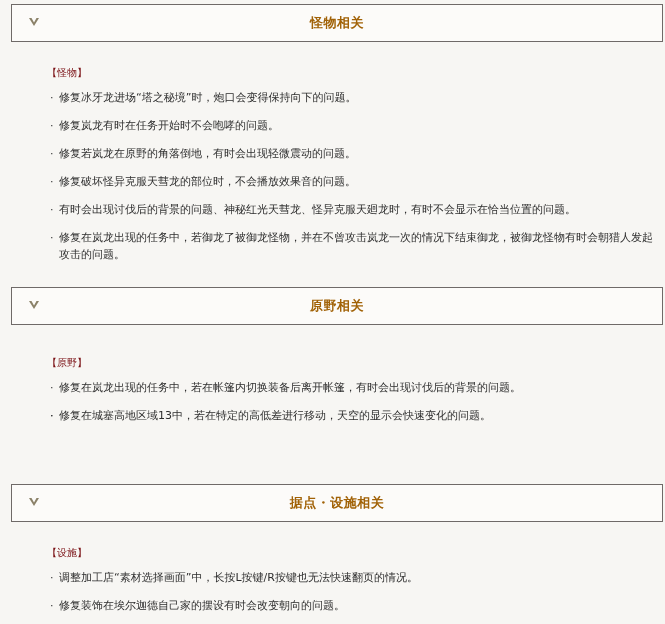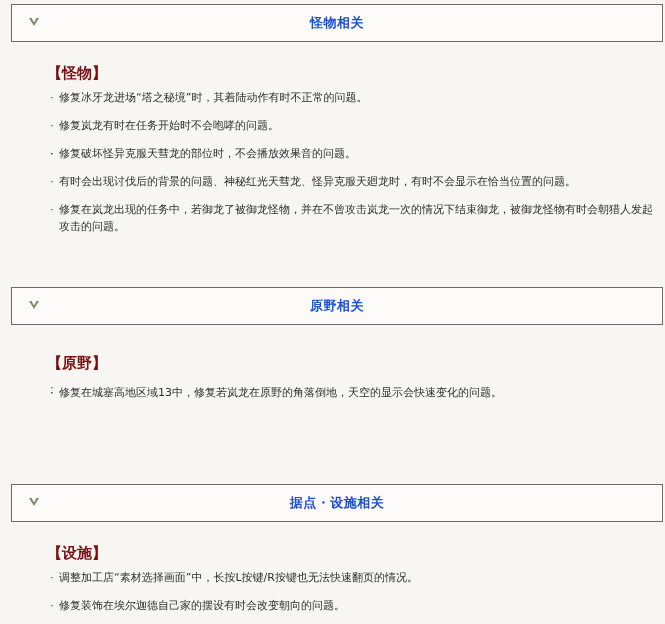--- a/index.html
+++ b/index.html
@@ -37,31 +37,31 @@
     .section-header .title {
       position: absolute;
       left: 0;
       right: 0;
       top: 0;
       height: 36px;
       line-height: 36px;
       text-align: center;
       font-size: 13px;
       font-weight: bold;
-      color: #1d4ed8;
+      color: #a16207;
       letter-spacing: 0.5px;
     }
     .section-body {
       position: absolute;
       left: 47px;
       width: 610px;
     }
     .category {
-      font-size: 15px;
-      font-weight: bold;
+      font-size: 10px;
+      font-weight: normal;
       color: #7a1014;
       height: 20px;
       line-height: 20px;
       margin-bottom: 6px;
     }
     .item {
       position: relative;
       font-size: 11px;
       color: #2e2e2e;
       line-height: 17px;
@@ -81,39 +81,39 @@
 <div class="page">
 
   <div class="section-header" style="top:4px;">
     <svg class="chevron" viewBox="0 0 12 12">
       <path d="M1 2 L6 10 L11 2 L8.5 2 L6 6.5 L3.5 2 Z" fill="#8a8168"></path>
     </svg>
     <div class="title">怪物相关</div>
   </div>
   <div class="section-body" style="top:63px;">
     <div class="category">【怪物】</div>
-    <div class="item"><span class="bullet">·</span><span>修复冰牙龙进场“塔之秘境”时，其着陆动作有时不正常的问题。</span></div>
+    <div class="item"><span class="bullet">·</span><span>修复冰牙龙进场“塔之秘境”时，炮口会变得保持向下的问题。</span></div>
     <div class="item"><span class="bullet">·</span><span>修复岚龙有时在任务开始时不会咆哮的问题。</span></div>
-    <div class="item"><span class="bullet">·</span></div>
+    <div class="item"><span class="bullet">·</span><span>修复若岚龙在原野的角落倒地，有时会出现轻微震动的问题。</span></div>
     <div class="item"><span class="bullet">·</span><span>修复破坏怪异克服天彗龙的部位时，不会播放效果音的问题。</span></div>
     <div class="item"><span class="bullet">·</span><span>有时会出现讨伐后的背景的问题、神秘红光天彗龙、怪异克服天廻龙时，有时不会显示在恰当位置的问题。</span></div>
     <div class="item"><span class="bullet">·</span><span>修复在岚龙出现的任务中，若御龙了被御龙怪物，并在不曾攻击岚龙一次的情况下结束御龙，被御龙怪物有时会朝猎人发起攻击的问题。</span></div>
   </div>
 
   <div class="section-header" style="top:287px;">
     <svg class="chevron" viewBox="0 0 12 12">
       <path d="M1 2 L6 10 L11 2 L8.5 2 L6 6.5 L3.5 2 Z" fill="#8a8168"></path>
     </svg>
     <div class="title">原野相关</div>
   </div>
   <div class="section-body" style="top:353px;">
     <div class="category">【原野】</div>
+    <div class="item"><span class="bullet">·</span><span>修复在岚龙出现的任务中，若在帐篷内切换装备后离开帐篷，有时会出现讨伐后的背景的问题。</span></div>
     <div class="item"><span class="bullet">·</span></div>
-    <div class="item"><span class="bullet">·</span></div>
-    <div class="item"><span class="bullet">·</span><span>修复在城塞高地区域13中，修复若岚龙在原野的角落倒地，天空的显示会快速变化的问题。</span></div>
+    <div class="item"><span class="bullet">·</span><span>修复在城塞高地区域13中，若在特定的高低差进行移动，天空的显示会快速变化的问题。</span></div>
   </div>
 
   <div class="section-header" style="top:484px;font-family:Liberation Serif, serif;">
     <svg class="chevron" viewBox="0 0 12 12">
       <path d="M1 2 L6 10 L11 2 L8.5 2 L6 6.5 L3.5 2 Z" fill="#8a8168"></path>
     </svg>
     <div class="title">据点・设施相关</div>
   </div>
   <div class="section-body" style="top:543px;">
     <div class="category">【设施】</div>

